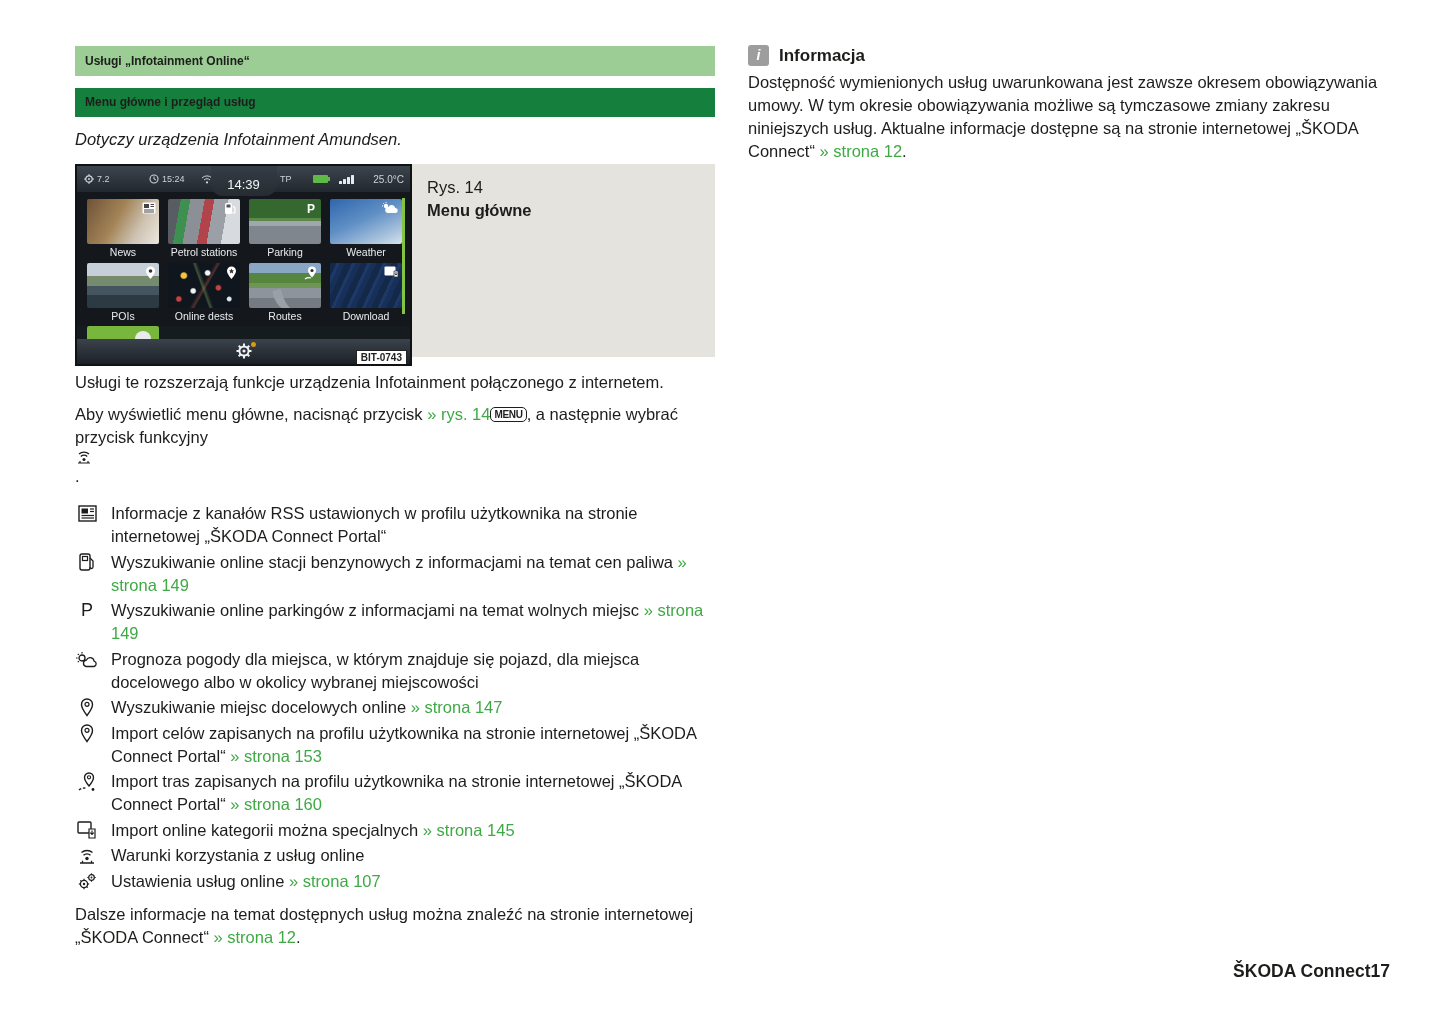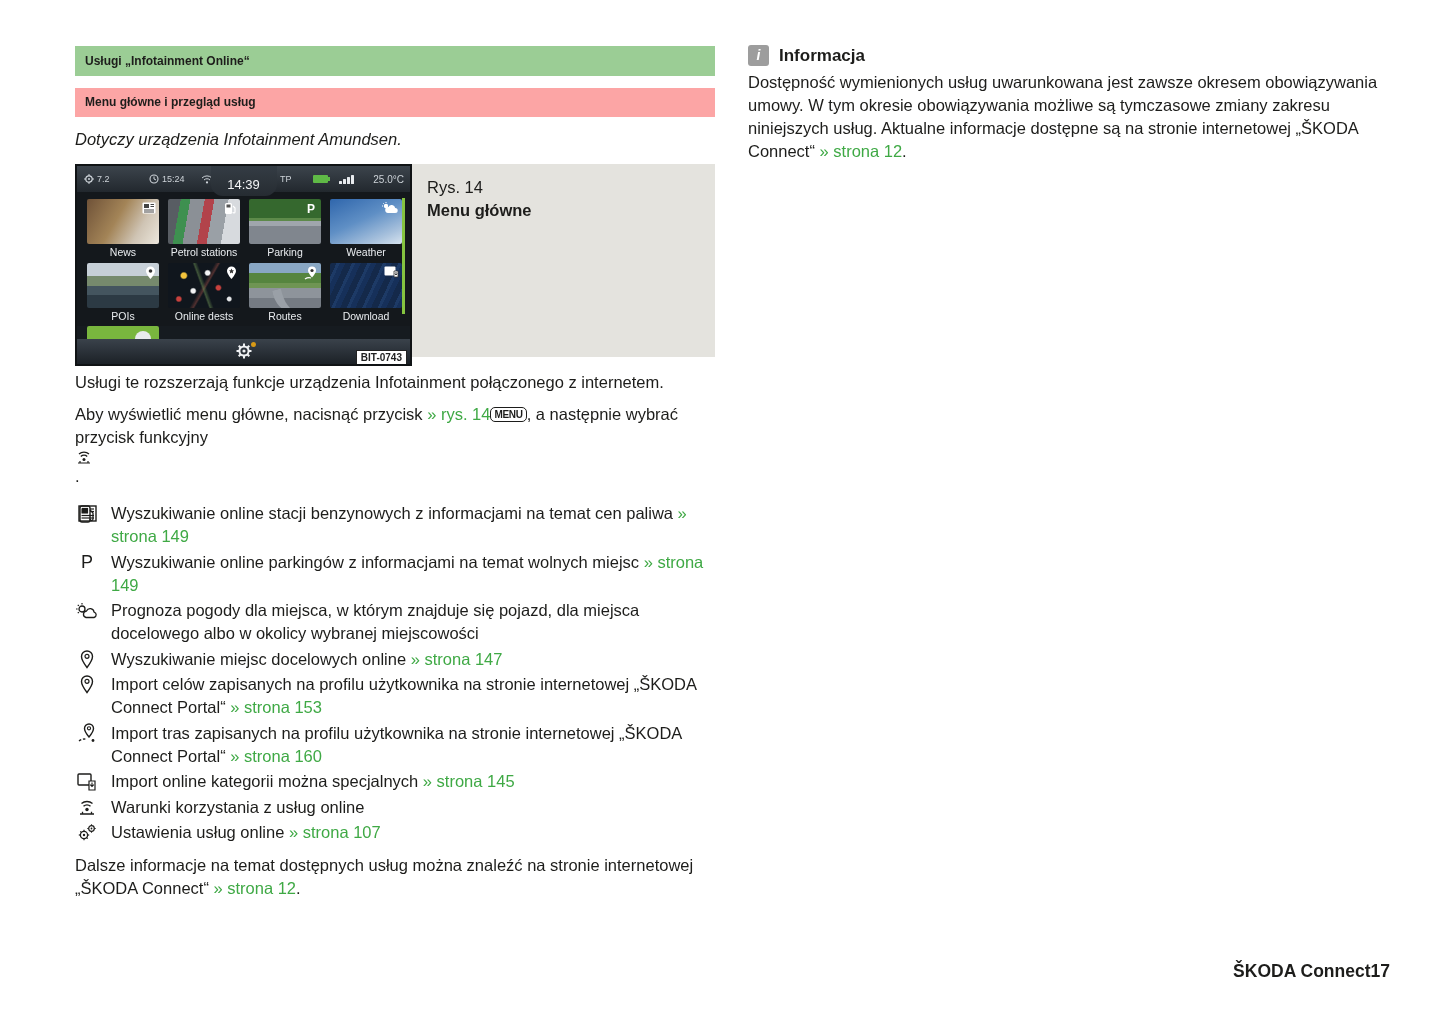--- a/index.html
+++ b/index.html
@@ -8,21 +8,21 @@
     width:1445px; height:1019px; position:relative; overflow:hidden;
     font-family:"Liberation Sans","DejaVu Sans",sans-serif;
     color:#1d1d1b; font-size:16.5px; line-height:23px;
   }
   .col-left  { position:absolute; left:75px;  top:46px; width:640px; }
   .col-right { position:absolute; left:748px; top:44px; width:642px; }
 
   .bar { height:30px; display:flex; align-items:center; padding-left:10px;
          font-weight:bold; font-size:12px; }
   .bar.green { background:#9bcd95; margin-bottom:12px; }
-  .bar.gray  { background:#fca5a5; height:29px; margin-bottom:11px; }
+  .bar.gray  { background:#15803d; height:29px; margin-bottom:11px; }
 
   .applies { font-style:italic; margin-bottom:13px; }
 
   
   .figure { width:640px; height:193px; background:#e4e3de; position:relative; margin-bottom:14px; }
   .fig-caption { position:absolute; left:352px; top:12px; }
   .fig-caption .ref { display:block; }
   .fig-caption .ttl { display:block; font-weight:bold; }
 
   .shot { position:absolute; left:0; top:0; width:337px; height:202px;
@@ -302,21 +302,21 @@
       <span class="li-ico">
           <svg width="19" height="17" viewBox="0 0 19 17">
             <rect x="1" y="1" width="17" height="15" fill="none" stroke="#1d1d1b" stroke-width="1.4"></rect>
             <rect x="3.5" y="3.5" width="6.5" height="5" fill="#1d1d1b"></rect>
             <line x1="12" y1="4" x2="16" y2="4" stroke="#1d1d1b" stroke-width="1.2"></line>
             <line x1="12" y1="6.5" x2="16" y2="6.5" stroke="#1d1d1b" stroke-width="1.2"></line>
             <line x1="3.5" y1="10.5" x2="16" y2="10.5" stroke="#1d1d1b" stroke-width="1.2"></line>
             <line x1="3.5" y1="13" x2="16" y2="13" stroke="#1d1d1b" stroke-width="1.2"></line>
           </svg>
         </span>
-      <a href="#" class="grnlink"></a>
+      <span>Informacje z kanałów RSS ustawionych w profilu użytkownika na stronie internetowej „ŠKODA Connect Portal“</span><a href="#" class="grnlink"></a>
     </li>
     <li>
       <span class="li-ico">
           <svg width="18" height="20" viewBox="0 0 18 20">
             <rect x="2" y="2" width="10" height="16" rx="2" fill="none" stroke="#1d1d1b" stroke-width="1.4"></rect>
             <rect x="4.5" y="4.5" width="5" height="4" fill="none" stroke="#1d1d1b" stroke-width="1.2"></rect>
             <path d="M12 6 l3 3 v6 a1.5 1.5 0 0 1 -3 0" fill="none" stroke="#1d1d1b" stroke-width="1.3"></path>
           </svg>
         </span>
       <span>Wyszukiwanie online stacji benzynowych z informacjami na temat cen paliwa </span><a href="#" class="grnlink">» strona 149</a>

